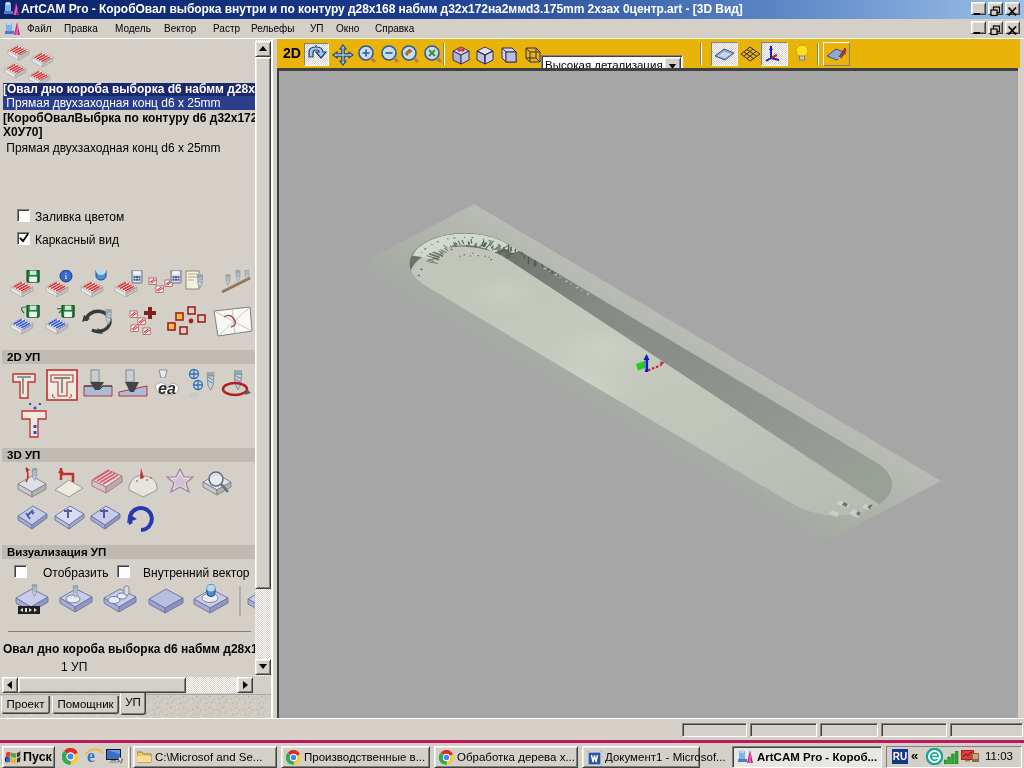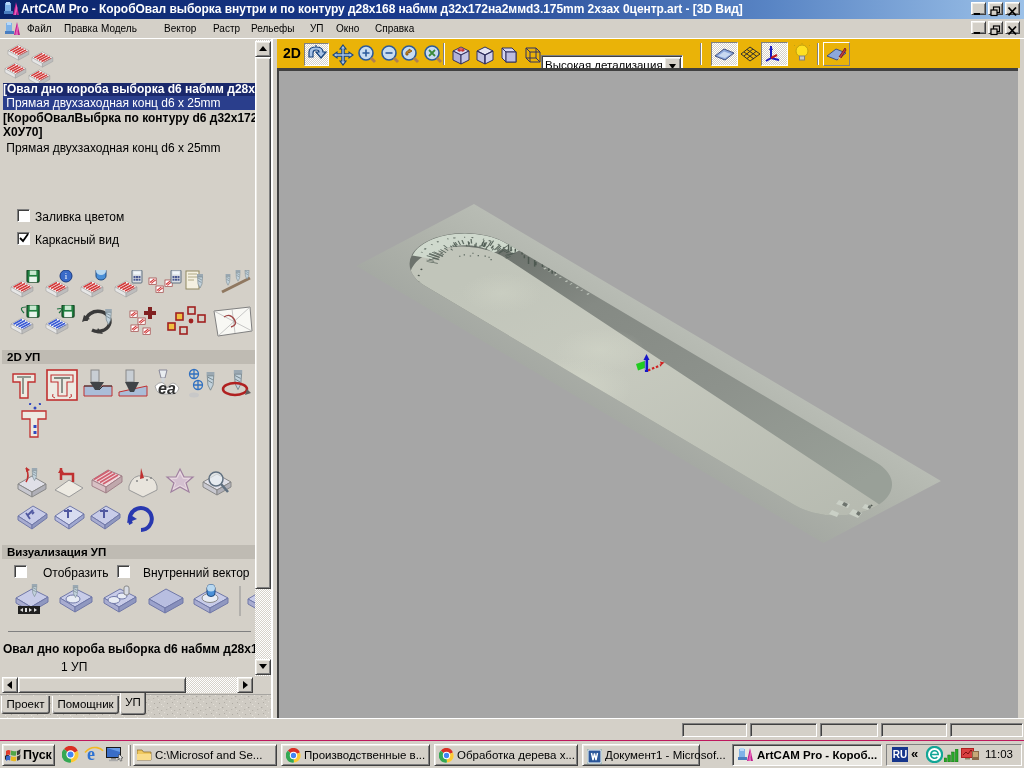--- a/index.html
+++ b/index.html
@@ -37,21 +37,21 @@
 <div class="abs" id="menubar" style="left:0;top:19px;width:1024px;height:20px;background:#D4D0C8;border-bottom:1px solid #fff;">
  <svg class="abs" style="left:5px;top:2px" width="16" height="16" viewBox="0 0 16 16">
   <rect x="1" y="2" width="6" height="9" fill="#7EB2E8"></rect>
       <rect x="2" y="1" width="4" height="3" fill="#B8D8F8"></rect>
   <rect x="0" y="10" width="9" height="3" fill="#4A7EC0"></rect>
   <path d="M9 14 L12 1 L15 14 L12.6 14 L12.3 11 L11.5 11 L11 14 Z" fill="#C02090"></path>
   <path d="M10.2 14 L12.6 3 L13.4 7 L12 14 Z" fill="#E860B8"></path>
  </svg>
  <div class="abs cap" style="left:27px;top:4px;">Файл</div>
  <div class="abs cap" style="left:64px;top:4px;">Правка</div>
- <div class="abs cap" style="left:101px;top:4px;">Модель</div>
+ <div class="abs cap" style="left:115px;top:4px;">Модель</div>
  <div class="abs cap" style="left:164px;top:4px;">Вектор</div>
  <div class="abs cap" style="left:213px;top:4px;">Растр</div>
  <div class="abs cap" style="left:251px;top:4px;">Рельефы</div>
  <div class="abs cap" style="left:310px;top:4px;">УП</div>
  <div class="abs cap" style="left:336px;top:4px;">Окно</div>
  <div class="abs cap" style="left:375px;top:4px;">Справка</div>
  <div class="abs raised" style="left:971px;top:2px;width:15px;height:13px;"><svg width="13" height="11">
         <rect x="2" y="7" width="6" height="2" fill="#000"></rect>
       </svg></div>
  <div class="abs raised" style="left:988px;top:2px;width:15px;height:13px;"><svg width="13" height="11">
@@ -372,20 +372,21 @@
       </g>
 </svg>
 <svg class="abs" style="left:18px;top:364px" width="34" height="36" viewBox="0 0 34 36">
  <path d="M4 8 h24 v8 h-8 v18 h-8 v-18 h-8 Z" fill="#EDEAE2" stroke="#C03030" stroke-width="1.3"></path>
  <path d="M12 2 a5 5 0 0 1 10 0" fill="none" stroke="#3048C0" stroke-width="2"></path>
       <circle cx="17" cy="5" r="1.5" fill="#3048C0"></circle>
       <rect x="15.5" y="22" width="3" height="3" fill="#3048C0"></rect>
       <rect x="15.5" y="28" width="3" height="3" fill="#3048C0"></rect>
 </svg>
 
+<div class="abs hdr" style="left:2px;top:409px;width:253px;">3D УП</div>
 <svg class="abs" style="left:16px;top:427px" width="239" height="36" viewBox="0 0 239 36">
  <g>
         <path d="M2 18 L16 10 L30 18 L16 26 Z" fill="#E0E0E8" stroke="#888"></path>
         <path d="M2 18 v5 L16 31 v-5 Z" fill="#C8C8D0" stroke="#888"></path>
         <path d="M30 18 v5 L16 31 v-5 Z" fill="#B0B0B8" stroke="#888"></path>
         <path d="M10 2 q4 8 0 14" stroke="#C03030" fill="none" stroke-width="1.6"></path>
         <path d="M14 4 l-4 -3 l0 5 Z" fill="#C03030"></path>
         <g transform="translate(14,2) scale(0.9)">
           <use href="#drill"></use>
         </g>
@@ -632,21 +633,21 @@
 </div>
 
 <div class="abs" id="statusbar" style="left:0;top:718px;width:1024px;height:22px;background:#D4D0C8;border-top:1px solid #fff;">
  <div class="abs sunk" style="left:682px;top:4px;width:65px;height:14px;background:#D4D0C8"></div>
  <div class="abs sunk" style="left:750px;top:4px;width:67px;height:14px;background:#D4D0C8"></div>
  <div class="abs sunk" style="left:820px;top:4px;width:58px;height:14px;background:#D4D0C8"></div>
  <div class="abs sunk" style="left:881px;top:4px;width:66px;height:14px;background:#D4D0C8"></div>
  <div class="abs sunk" style="left:950px;top:4px;width:73px;height:14px;background:#D4D0C8"></div>
 </div>
 
-<div class="abs" id="taskbar" style="left:0;top:740px;width:1024px;height:28px;background:#D4D0C8;border-top:1px solid #be185d;">
+<div class="abs" id="taskbar" style="left:0;top:740px;width:1024px;height:28px;background:#D4D0C8;border-top:3px solid #be185d;">
  <div class="abs raised" style="left:2px;top:3px;width:53px;height:22px;">
   <svg class="abs" style="left:2px;top:2px" width="16" height="16" viewBox="0 0 16 16">
    <path d="M0 9 Q2 7 4 8 L4 12 Q2 11 0 13 Z" fill="#202020"></path>
    <path d="M1 4 Q3 2.5 5.5 3.5 L5 8 Q3 7 1 8.5 Z" fill="#E03A2A"></path>
    <path d="M6 3.6 Q9 4.8 11.5 4 L11 8.5 Q8.5 9.2 5.6 8 Z" fill="#50A848"></path>
    <path d="M1 9.5 Q3 8 5.5 9 L5 13.5 Q3 12.5 1 14 Z" fill="#3868C8"></path>
    <path d="M6 9.2 Q9 10.3 11.5 9.5 L11 14 Q8.5 14.8 5.6 13.5 Z" fill="#E8B820"></path>
    <path d="M12 4 Q14 3.5 15.5 2 L15 7 Q13.5 8 12 8.3 Z" fill="#202020" opacity="0.85"></path>
    <path d="M12 9.4 Q14 9 15.5 7.5 L15 12.5 Q13.5 13.5 12 13.8 Z" fill="#202020" opacity="0.85"></path>
   </svg>

